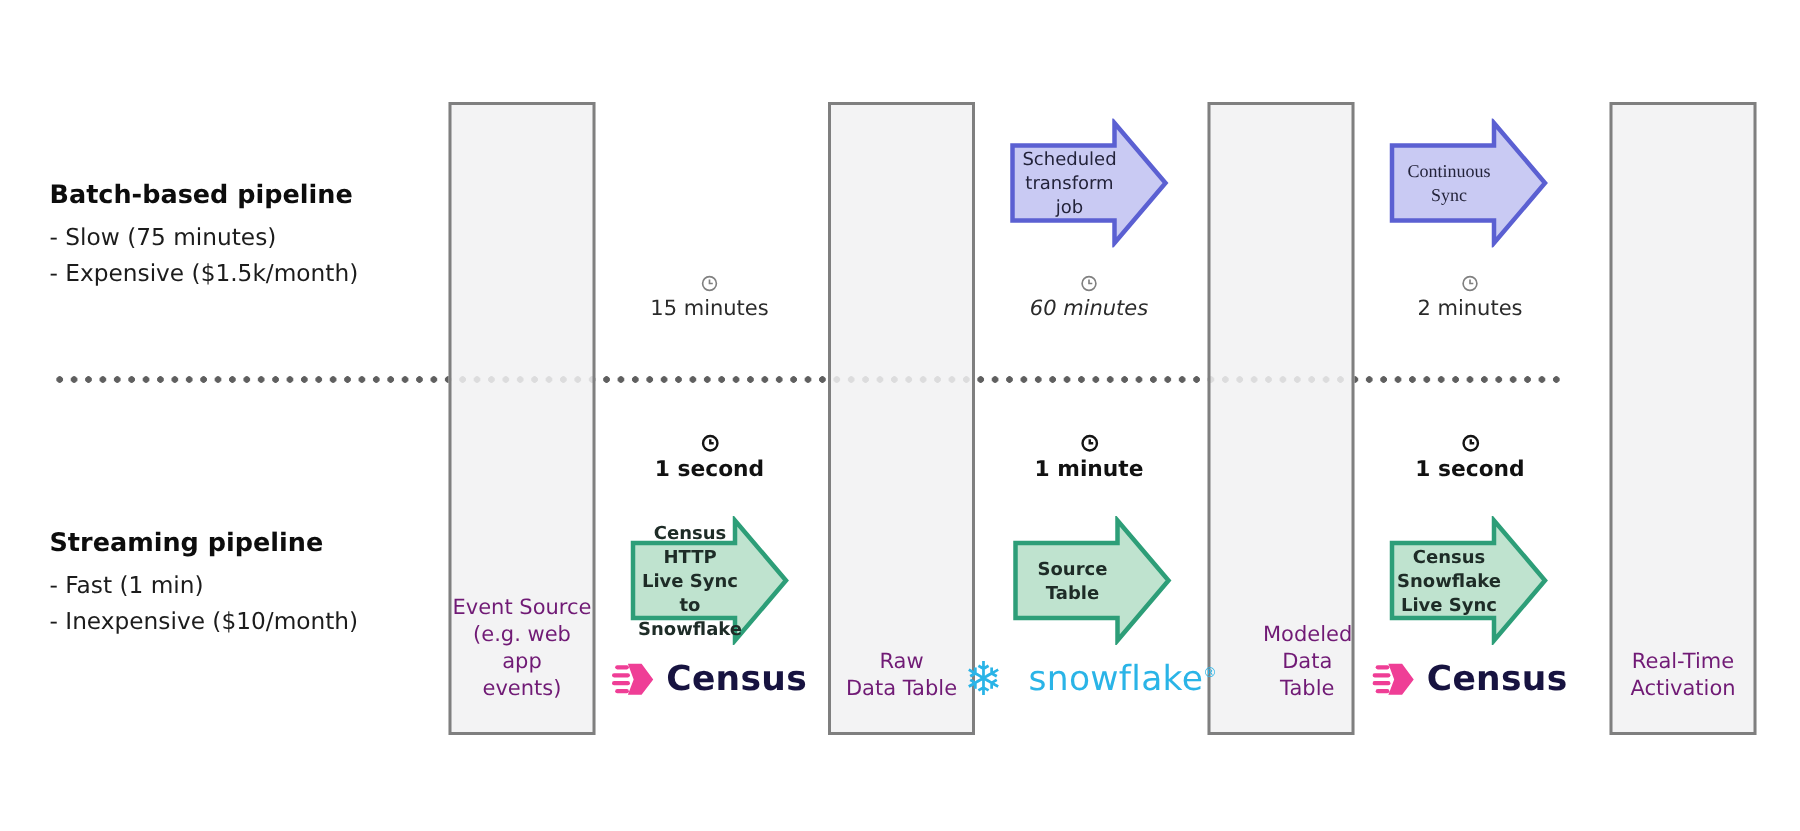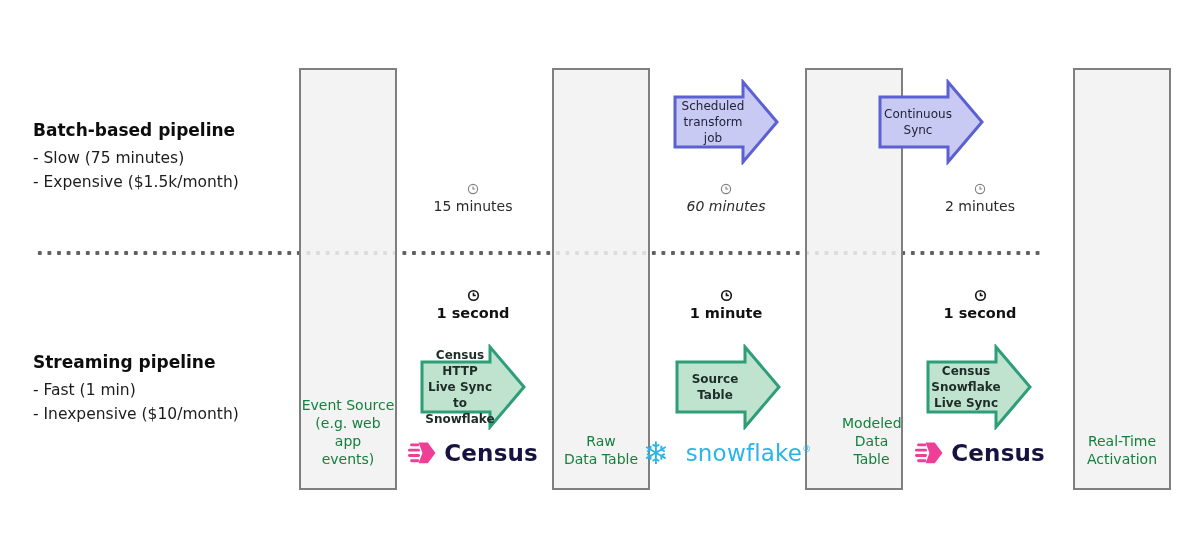--- a/index.html
+++ b/index.html
@@ -24,21 +24,21 @@
   }
 
   
   .col {
     position:absolute; top:68px; width:98px; height:422px; z-index:2;
     background:rgba(241,241,242,0.86); border:2px solid #7f7f7f;
     display:flex; align-items:flex-end; justify-content:center;
   }
   .col-label {
     width:100%; text-align:center; font-size:14px; line-height:18px;
-    color:#15803d; padding-bottom:20px;
+    color:#701a75; padding-bottom:20px;
   }
 
   
   .arrow { position:absolute; width:107px; height:86px; z-index:3; }
   .arrow svg { position:absolute; left:0; top:0; }
   .arrow-text {
     position:absolute; left:2px; top:0; width:76px; height:100%;
     display:flex; flex-direction:column; justify-content:center; align-items:center;
     text-align:center; line-height:16px; font-size:12px;
   }
@@ -105,21 +105,21 @@
 
   <div class="arrow" style="left:673px; top:79px;">
     <svg width="107" height="86" viewBox="0 0 107 86">
       <polygon points="2,18 70,18 70,3 104,43 70,83 70,68 2,68" fill="#c9caf3" stroke="#5b60d2" stroke-width="3" stroke-linejoin="miter"></polygon>
     </svg>
     <div class="arrow-text batch">
       <div>Scheduled</div>
       <div>transform job</div>
     </div>
   </div>
-  <div class="arrow" style="left:878px; top:79px;">
+  <div class="arrow" style="left:926px; top:79px;font-family:Liberation Serif, serif;">
     <svg width="107" height="86" viewBox="0 0 107 86">
       <polygon points="2,18 70,18 70,3 104,43 70,83 70,68 2,68" fill="#c9caf3" stroke="#5b60d2" stroke-width="3" stroke-linejoin="miter"></polygon>
     </svg>
     <div class="arrow-text batch">
       <div>Continuous</div>
       <div>Sync</div>
     </div>
   </div>
 
   <div class="duration batch" style="left:403px;">

